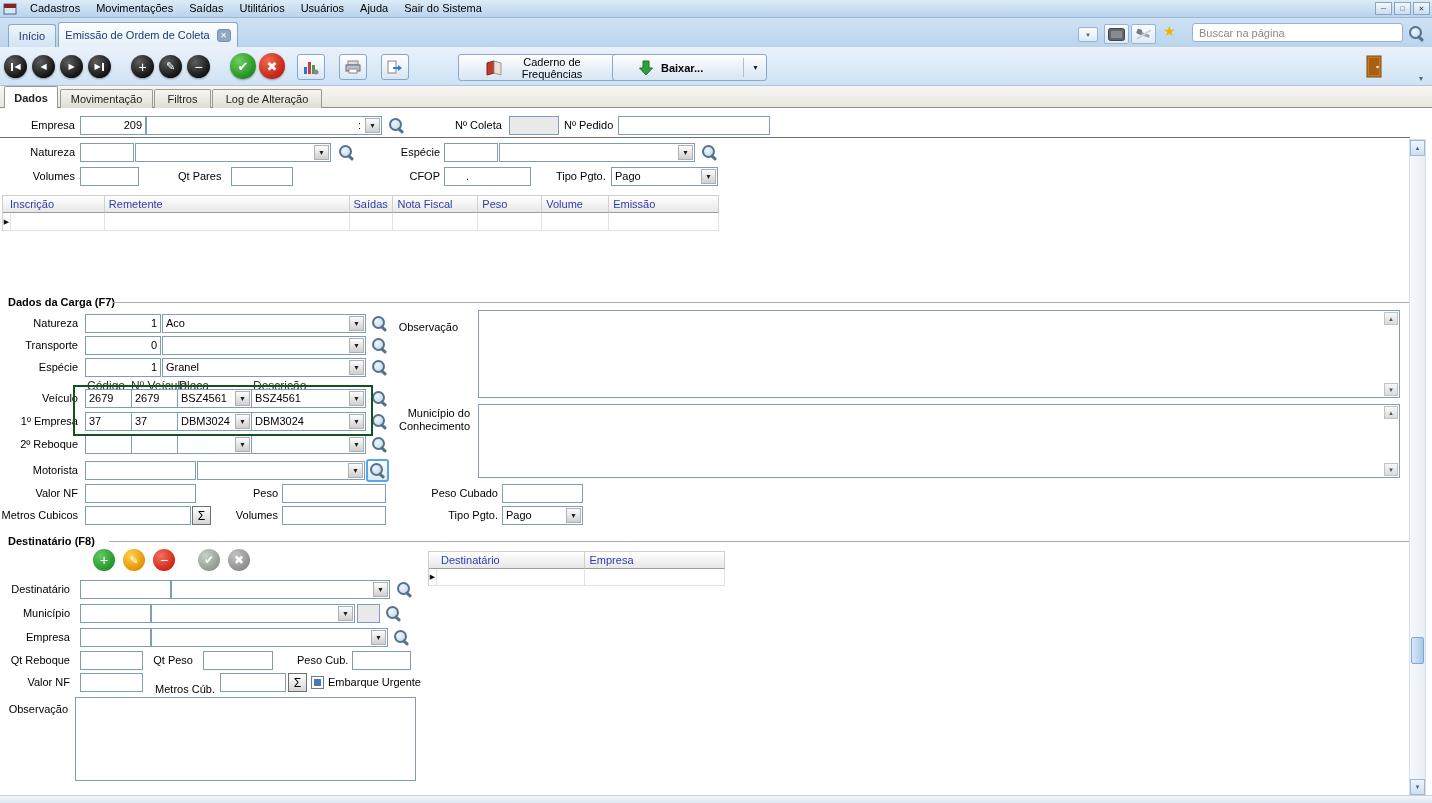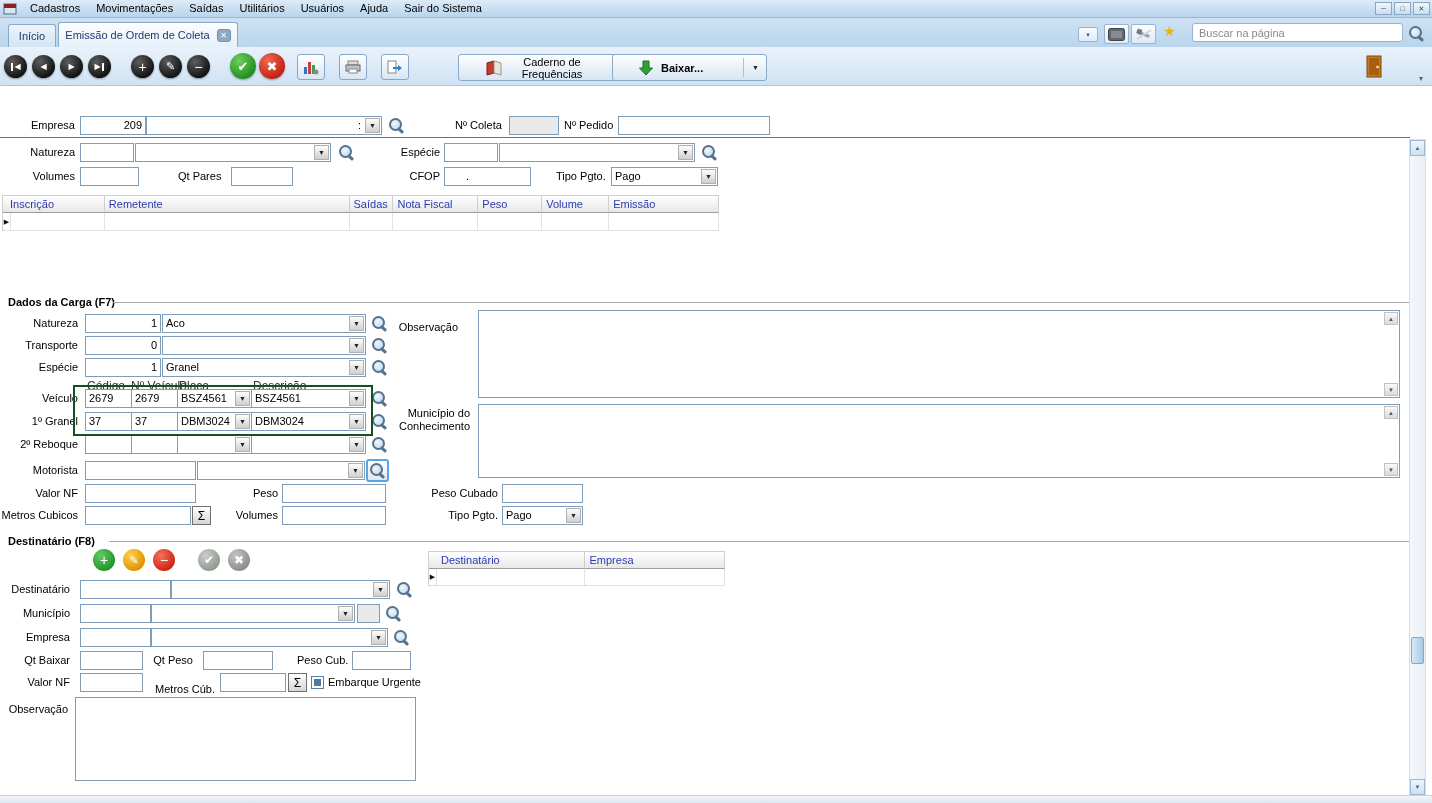--- a/index.html
+++ b/index.html
@@ -191,20 +191,27 @@
     <div style="position:absolute;left:1366px;top:8px">
       <svg width="17" height="23">
           <rect x="1" y="1" width="14" height="21" fill="#c87820" stroke="#7a4a10"></rect>
           <rect x="3" y="3" width="10" height="17" fill="#a85f12"></rect>
           <circle cx="11.5" cy="12" r="1.3" fill="#ffe9b0"></circle>
         </svg>
     </div>
     <span style="position:absolute;left:1419px;top:27px;font-size:8px;color:#567">▾</span>
   </div>
 
+  <div id="subtabs">
+    <div class="line"></div>
+    <div class="stab active" style="left:4px;width:54px">Dados</div>
+    <div class="stab" style="left:60px;top:3px;width:93px;height:19px">Movimentação</div>
+    <div class="stab" style="left:154px;top:3px;width:57px;height:19px">Filtros</div>
+    <div class="stab" style="left:212px;top:3px;width:110px;height:19px">Log de Alteração</div>
+  </div>
 
   <div id="form">
 
     <span class="lbl r" style="left:0;top:8px;width:75px">Empresa</span>
     <div class="fld num" style="left:80px;top:8px;width:66px">209</div>
     <div class="combo y" style="left:146px;top:8px;width:236px">
       <span class="cv r">:</span>
       <span class="ab">▼</span>
     </div>
     <span class="mag" style="left:388px;top:9px"></span>
@@ -307,21 +314,21 @@
     <div class="combo" style="left:177px;top:281px;width:75px">
       <span class="cv">BSZ4561</span>
       <span class="ab">▼</span>
     </div>
     <div class="combo" style="left:251px;top:281px;width:115px">
       <span class="cv">BSZ4561</span>
       <span class="ab">▼</span>
     </div>
     <span class="mag" style="left:371px;top:282px"></span>
 
-    <span class="lbl r" style="left:0;top:304px;width:78px">1º Granel</span>
+    <span class="lbl r" style="left:0;top:304px;width:78px">1º Empresa</span>
     <div class="fld" style="left:85px;top:304px;width:47px">37</div>
     <div class="fld" style="left:131px;top:304px;width:47px">37</div>
     <div class="combo" style="left:177px;top:304px;width:75px">
       <span class="cv">DBM3024</span>
       <span class="ab">▼</span>
     </div>
     <div class="combo" style="left:251px;top:304px;width:115px">
       <span class="cv">DBM3024</span>
       <span class="ab">▼</span>
     </div>
@@ -403,21 +410,21 @@
     <span class="mag" style="left:385px;top:497px"></span>
 
     <span class="lbl r" style="left:0;top:520px;width:70px">Empresa</span>
     <div class="fld" style="left:80px;top:520px;width:71px"></div>
     <div class="combo y" style="left:151px;top:520px;width:237px">
       <span class="cv"></span>
       <span class="ab">▼</span>
     </div>
     <span class="mag" style="left:393px;top:521px"></span>
 
-    <span class="lbl r" style="left:0;top:543px;width:70px">Qt Baixar</span>
+    <span class="lbl r" style="left:0;top:543px;width:70px">Qt Reboque</span>
     <div class="fld" style="left:80px;top:543px;width:63px"></div>
     <span class="lbl r" style="left:148px;top:543px;width:45px">Qt Peso</span>
     <div class="fld" style="left:203px;top:543px;width:70px"></div>
     <span class="lbl r" style="left:297px;top:543px;width:48px">Peso Cub.</span>
     <div class="fld" style="left:352px;top:543px;width:59px"></div>
 
     <span class="lbl r" style="left:0;top:565px;width:70px">Valor NF</span>
     <div class="fld" style="left:80px;top:565px;width:63px"></div>
     <span class="lbl r" style="left:150px;top:572px;width:65px">Metros Cúb.</span>
     <div class="fld" style="left:220px;top:565px;width:66px"></div>

